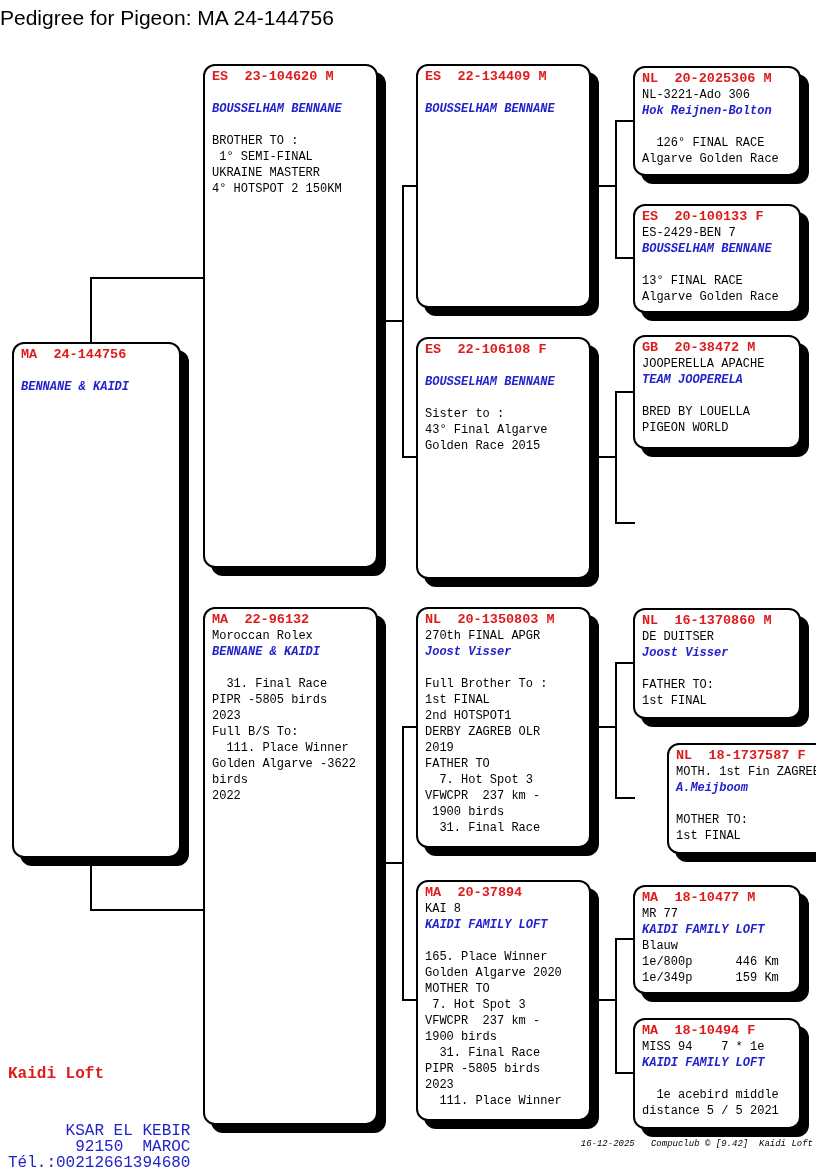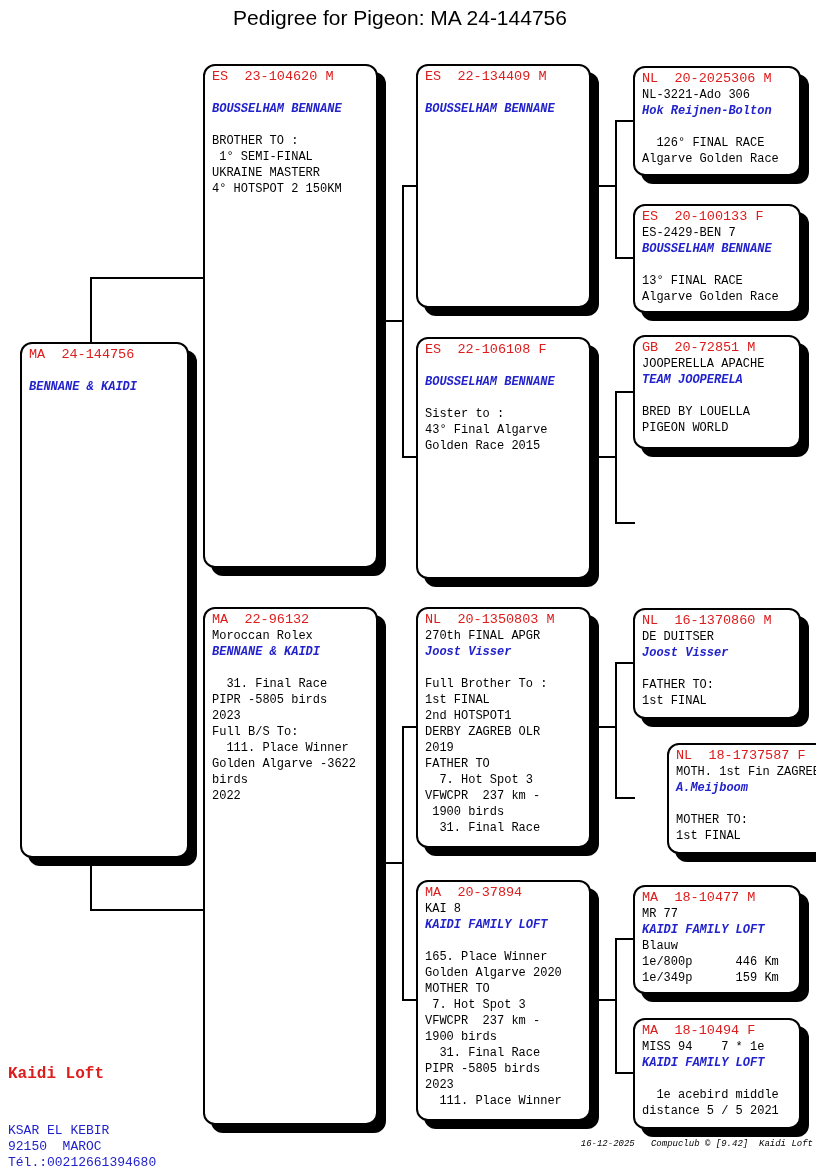--- a/index.html
+++ b/index.html
@@ -2,34 +2,34 @@
 <html style="--ring-red: #dd1c1c; --owner-blue: #2222cc;"><head>
 <meta charset="utf-8">
 <style>
   :root{
     --ring-red:#dd1c1c;
     --owner-blue:#2222cc;
   }
   html,body{margin:0;padding:0;background:#fff;}
   .page{position:relative;width:816px;height:1172px;background:#fff;overflow:hidden;
         font-family:"Liberation Mono","DejaVu Sans Mono",monospace;}
-  .title{position:absolute;top:6px;left:0;width:800px;text-align:center;
+  .title{position:absolute;top:6px;left:0;width:800px;text-align:left;
          font-family:"Liberation Sans","DejaVu Sans",sans-serif;font-size:21px;color:#000;}
   .bx{position:absolute;box-sizing:border-box;background:#fff;border:2px solid #000;
       border-radius:12px;box-shadow:8px 8px 0 #000;padding:3px 7px;overflow:hidden;
       white-space:pre;z-index:2;font-size:12px;line-height:16px;color:#000;}
   .ln{white-space:pre;min-height:16px;}
-  .ln.r{color:var(--ring-red);font-weight:normal;font-size:13.5px;}
+  .ln.r{color:var(--ring-red);font-weight:bold;font-size:13.5px;}
   .ln.b{color:var(--owner-blue);font-weight:bold;font-style:italic;}
   .ln.k{color:#000;}
   .hl{position:absolute;height:2px;background:#000;z-index:1;}
   .vl{position:absolute;width:2px;background:#000;z-index:1;}
   .contact{position:absolute;left:8px;top:1028px;white-space:pre;}
   .loft-name{color:var(--ring-red);font-weight:bold;font-size:16px;line-height:20px;margin-bottom:3px;}
-  .contact .ln{color:var(--owner-blue);font-size:13px;line-height:16px;}
+  .contact .ln{color:var(--owner-blue);font-size:16px;line-height:16px;text-align:right;}
   .footer{position:absolute;right:3px;top:1138px;font-style:italic;font-size:9px;
           line-height:12px;color:#000;white-space:pre;}
 </style>
 </head>
 <body>
 
 <div class="page">
 
   <div class="title">Pedigree for Pigeon: MA  24-144756</div>
 
@@ -61,30 +61,30 @@
   <div class="hl" style="left:590px;top:726px;width:27px"></div>
   <div class="vl" style="left:615px;top:662px;height:137px"></div>
   <div class="hl" style="left:615px;top:662px;width:20px"></div>
   <div class="hl" style="left:615px;top:797px;width:20px"></div>
 
   <div class="hl" style="left:590px;top:999px;width:27px"></div>
   <div class="vl" style="left:615px;top:938px;height:136px"></div>
   <div class="hl" style="left:615px;top:938px;width:20px"></div>
   <div class="hl" style="left:615px;top:1072px;width:20px"></div>
 
-  <div class="bx" style="left:20px;top:342px;width:169px;height:516px"><div class="ln r">MA  24-144756</div><div class="ln k">&nbsp;</div><div class="ln b">BENNANE &amp; KAIDI</div></div>
+  <div class="bx" style="left:12px;top:342px;width:169px;height:516px"><div class="ln r">MA  24-144756</div><div class="ln k">&nbsp;</div><div class="ln b">BENNANE &amp; KAIDI</div></div>
   <div class="bx" style="left:203px;top:64px;width:175px;height:504px"><div class="ln r">ES  23-104620 M</div><div class="ln k">&nbsp;</div><div class="ln b">BOUSSELHAM BENNANE</div><div class="ln k">&nbsp;</div><div class="ln k">BROTHER TO :</div><div class="ln k"> 1° SEMI-FINAL</div><div class="ln k">UKRAINE MASTERR</div><div class="ln k">4° HOTSPOT 2 150KM</div></div>
   <div class="bx" style="left:203px;top:607px;width:175px;height:518px"><div class="ln r">MA  22-96132</div><div class="ln k">Moroccan Rolex</div><div class="ln b">BENNANE &amp; KAIDI</div><div class="ln k">&nbsp;</div><div class="ln k">  31. Final Race</div><div class="ln k">PIPR -5805 birds</div><div class="ln k">2023</div><div class="ln k">Full B/S To:</div><div class="ln k">  111. Place Winner</div><div class="ln k">Golden Algarve -3622</div><div class="ln k">birds</div><div class="ln k">2022</div></div>
   <div class="bx" style="left:416px;top:64px;width:175px;height:244px"><div class="ln r">ES  22-134409 M</div><div class="ln k">&nbsp;</div><div class="ln b">BOUSSELHAM BENNANE</div></div>
   <div class="bx" style="left:416px;top:337px;width:175px;height:242px"><div class="ln r">ES  22-106108 F</div><div class="ln k">&nbsp;</div><div class="ln b">BOUSSELHAM BENNANE</div><div class="ln k">&nbsp;</div><div class="ln k">Sister to :</div><div class="ln k">43° Final Algarve</div><div class="ln k">Golden Race 2015</div></div>
   <div class="bx" style="left:416px;top:607px;width:175px;height:241px"><div class="ln r">NL  20-1350803 M</div><div class="ln k">270th FINAL APGR</div><div class="ln b">Joost Visser</div><div class="ln k">&nbsp;</div><div class="ln k">Full Brother To :</div><div class="ln k">1st FINAL</div><div class="ln k">2nd HOTSPOT1</div><div class="ln k">DERBY ZAGREB OLR</div><div class="ln k">2019</div><div class="ln k">FATHER TO</div><div class="ln k">  7. Hot Spot 3</div><div class="ln k">VFWCPR  237 km -</div><div class="ln k"> 1900 birds</div><div class="ln k">  31. Final Race</div></div>
   <div class="bx" style="left:416px;top:880px;width:175px;height:241px"><div class="ln r">MA  20-37894</div><div class="ln k">KAI 8</div><div class="ln b">KAIDI FAMILY LOFT</div><div class="ln k">&nbsp;</div><div class="ln k">165. Place Winner</div><div class="ln k">Golden Algarve 2020</div><div class="ln k">MOTHER TO</div><div class="ln k"> 7. Hot Spot 3</div><div class="ln k">VFWCPR  237 km -</div><div class="ln k">1900 birds</div><div class="ln k">  31. Final Race</div><div class="ln k">PIPR -5805 birds</div><div class="ln k">2023</div><div class="ln k">  111. Place Winner</div></div>
   <div class="bx" style="left:633px;top:66px;width:168px;height:110px"><div class="ln r">NL  20-2025306 M</div><div class="ln k">NL-3221-Ado 306</div><div class="ln b">Hok Reijnen-Bolton</div><div class="ln k">&nbsp;</div><div class="ln k">  126° FINAL RACE</div><div class="ln k">Algarve Golden Race</div></div>
   <div class="bx" style="left:633px;top:204px;width:168px;height:109px"><div class="ln r">ES  20-100133 F</div><div class="ln k">ES-2429-BEN 7</div><div class="ln b">BOUSSELHAM BENNANE</div><div class="ln k">&nbsp;</div><div class="ln k">13° FINAL RACE</div><div class="ln k">Algarve Golden Race</div></div>
-  <div class="bx" style="left:633px;top:335px;width:168px;height:114px"><div class="ln r">GB  20-72851 M</div><div class="ln k">JOOPERELLA APACHE</div><div class="ln b">TEAM JOOPERELA</div><div class="ln k">&nbsp;</div><div class="ln k">BRED BY LOUELLA</div><div class="ln k">PIGEON WORLD</div></div>
+  <div class="bx" style="left:633px;top:335px;width:168px;height:114px"><div class="ln r">GB  20-38472 M</div><div class="ln k">JOOPERELLA APACHE</div><div class="ln b">TEAM JOOPERELA</div><div class="ln k">&nbsp;</div><div class="ln k">BRED BY LOUELLA</div><div class="ln k">PIGEON WORLD</div></div>
   <div class="bx" style="left:633px;top:608px;width:168px;height:111px"><div class="ln r">NL  16-1370860 M</div><div class="ln k">DE DUITSER</div><div class="ln b">Joost Visser</div><div class="ln k">&nbsp;</div><div class="ln k">FATHER TO:</div><div class="ln k">1st FINAL</div></div>
   <div class="bx" style="left:667px;top:743px;width:168px;height:111px"><div class="ln r">NL  18-1737587 F</div><div class="ln k">MOTH. 1st Fin ZAGREB</div><div class="ln b">A.Meijboom</div><div class="ln k">&nbsp;</div><div class="ln k">MOTHER TO:</div><div class="ln k">1st FINAL</div></div>
   <div class="bx" style="left:633px;top:885px;width:168px;height:109px"><div class="ln r">MA  18-10477 M</div><div class="ln k">MR 77</div><div class="ln b">KAIDI FAMILY LOFT</div><div class="ln k">Blauw</div><div class="ln k">1e/800p      446 Km</div><div class="ln k">1e/349p      159 Km</div></div>
   <div class="bx" style="left:633px;top:1018px;width:168px;height:111px"><div class="ln r">MA  18-10494 F</div><div class="ln k">MISS 94    7 * 1e</div><div class="ln b">KAIDI FAMILY LOFT</div><div class="ln k">&nbsp;</div><div class="ln k">  1e acebird middle</div><div class="ln k">distance 5 / 5 2021</div></div>
 
   <div class="contact">
     <div class="loft-name">Kaidi Loft</div>
     <div><div class="ln k">KSAR EL KEBIR</div><div class="ln k">92150  MAROC</div><div class="ln k">Tél.:00212661394680</div></div>
     
   </div>

